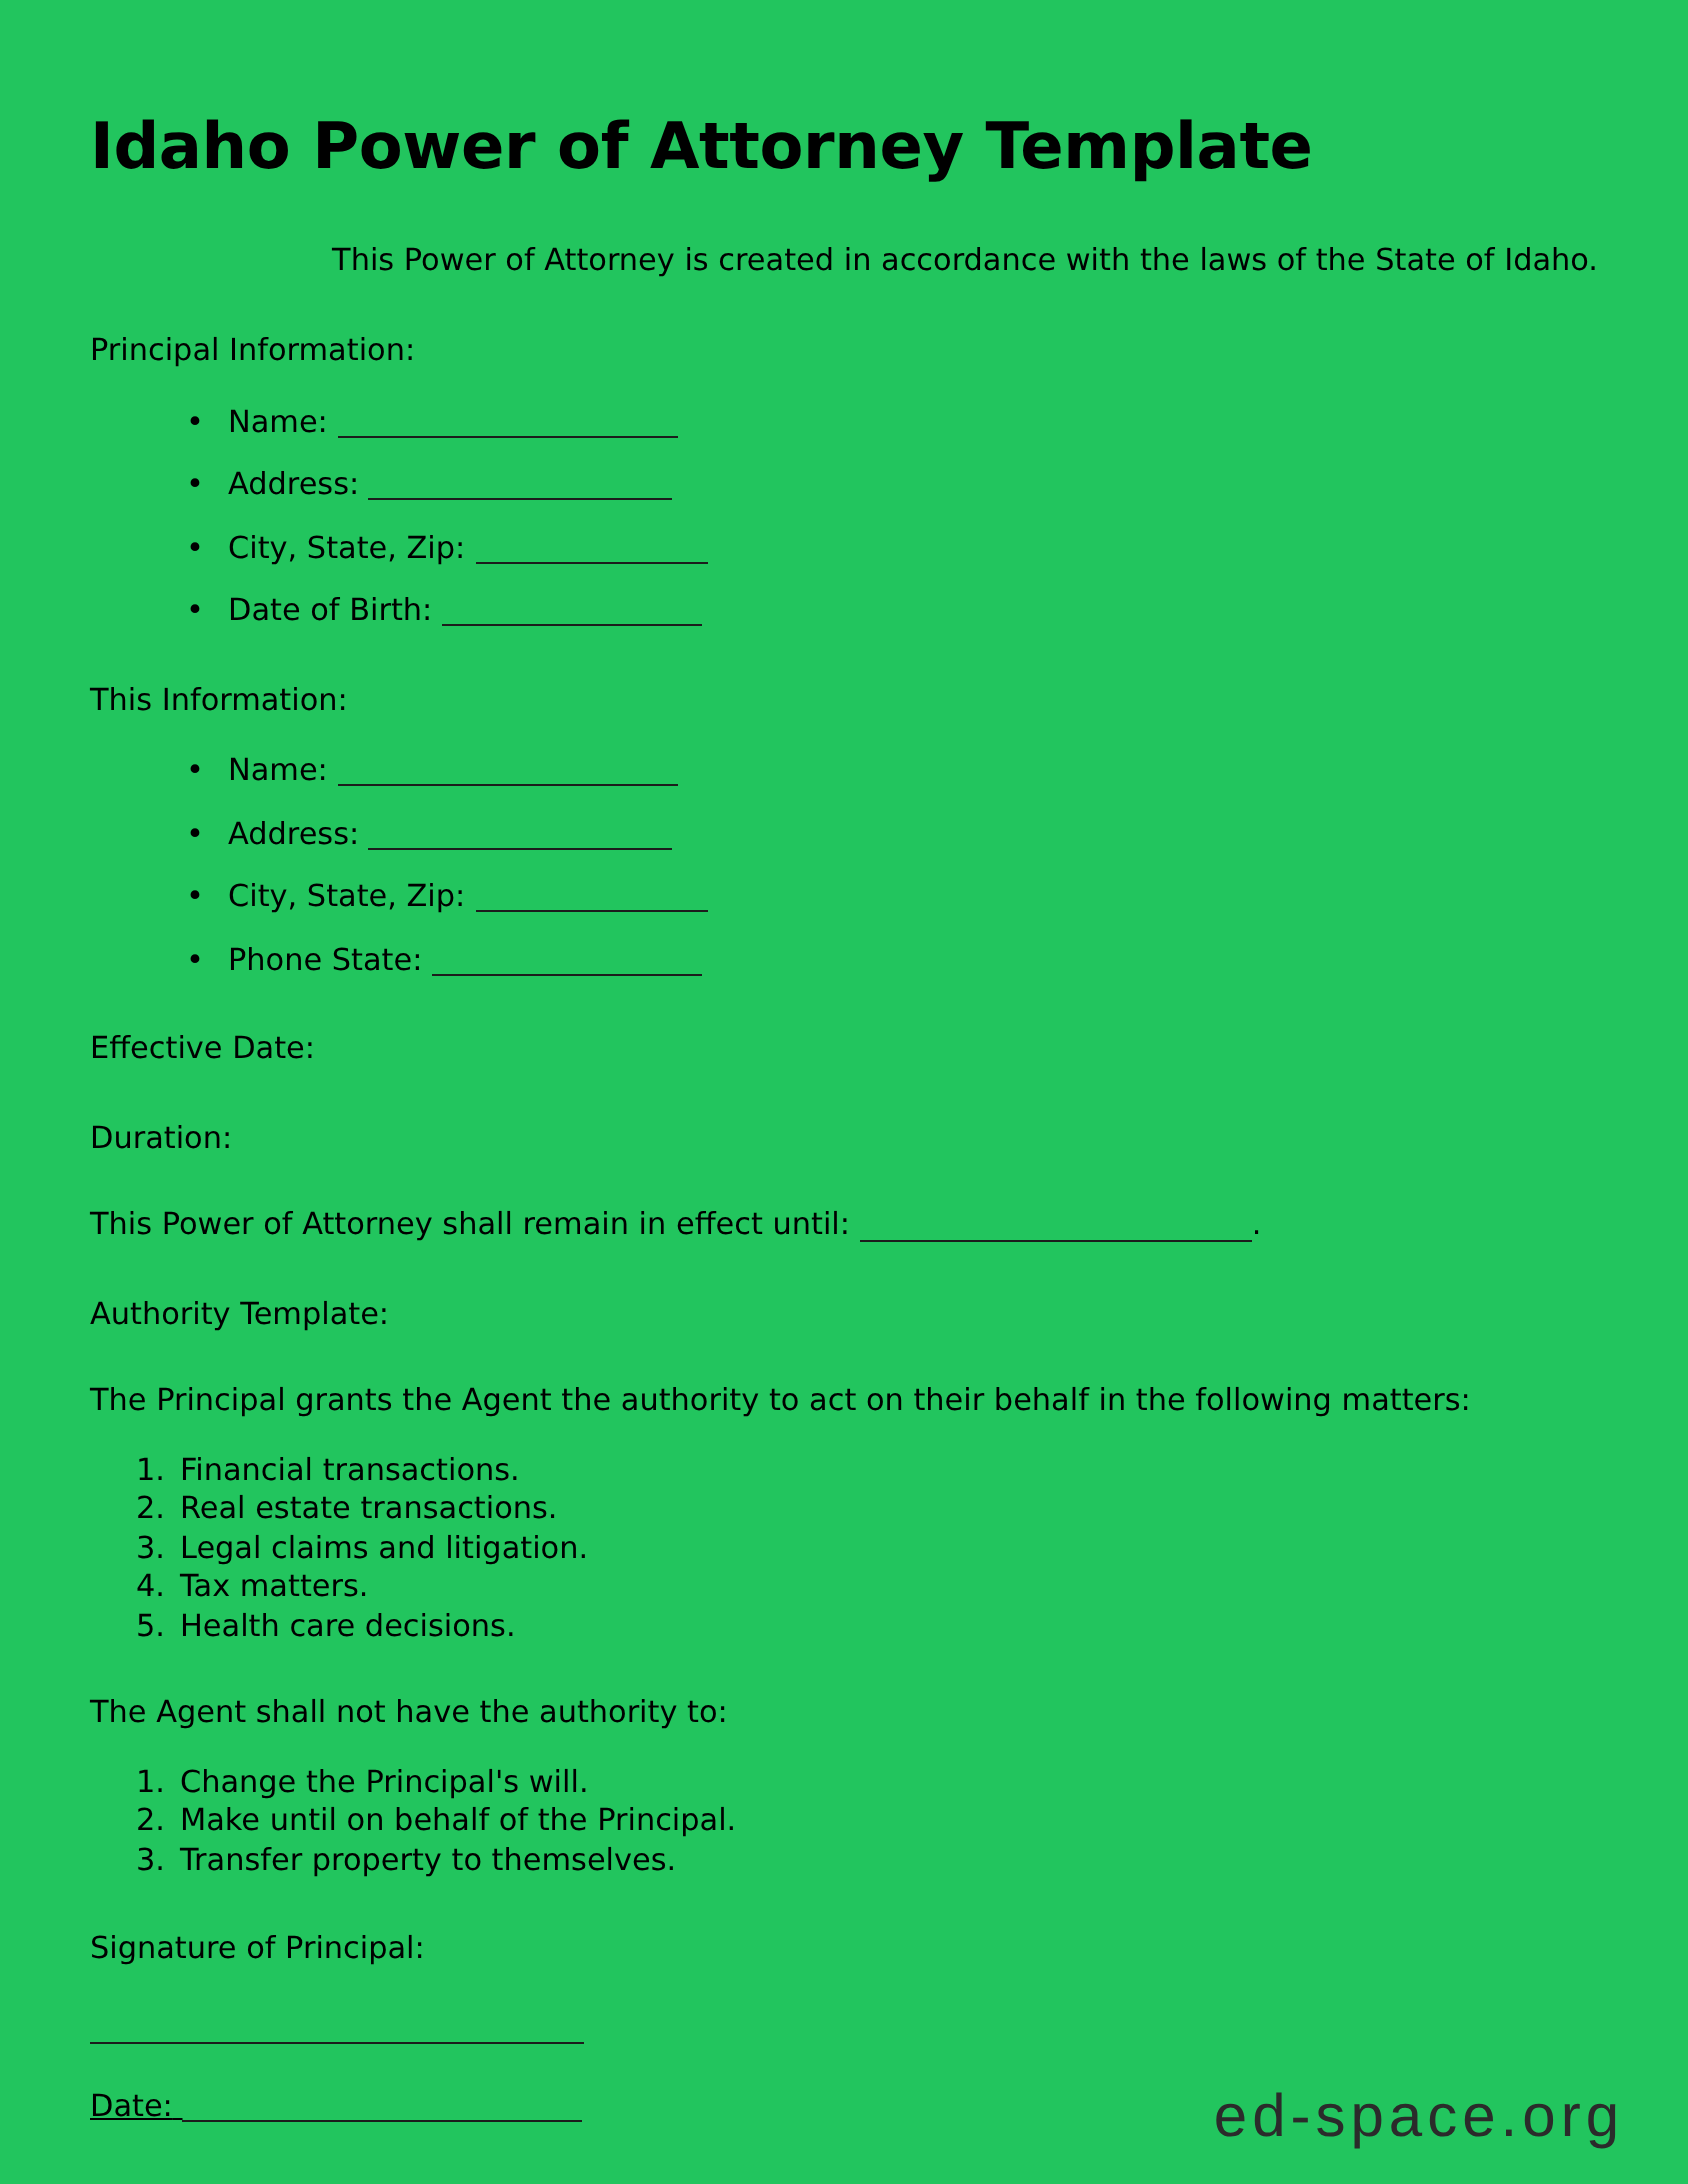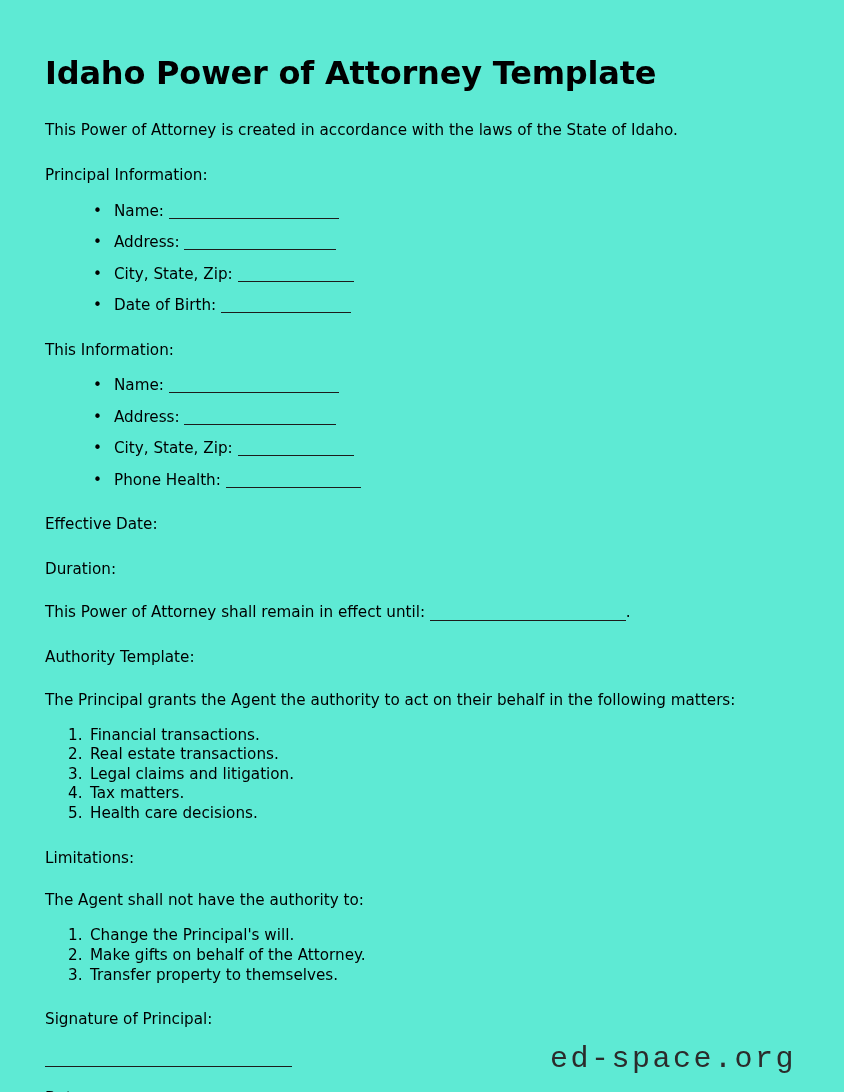--- a/index.html
+++ b/index.html
@@ -4,41 +4,42 @@
 <style>
   html, body {
     margin: 0;
     padding: 0;
     background: #ffffff;
   }
   .page {
     position: relative;
     width: 844px;
     height: 1092px;
-    background: #5eead4;
+    background: #22c55e;
     overflow: hidden;
     font-family: "DejaVu Sans", "Liberation Sans", sans-serif;
     color: #000000;
     box-sizing: border-box;
     padding: 0 45px;
   }
   .doc-title {
     font-size: 32px;
     font-weight: bold;
     letter-spacing: -0.2px;
     margin: 0;
     padding-top: 55px;
     line-height: 1.18;
     color: #000;
   }
   .intro {
     font-size: 15.2px;
     line-height: 1.45;
     margin: 26px 0 12px 0;
     color: #000;
+    text-align: right;
   }
   h2.section-heading {
     font-size: 15.2px;
     font-weight: normal;
     margin: 25px 0 0 0;
     line-height: 1.3;
     color: #000;
   }
   .para {
     font-size: 15.2px;
@@ -114,23 +115,23 @@
   .date-row {
     font-size: 15.2px;
     line-height: 1.45;
     margin: 20px 0 0 0;
     color: #000;
     text-decoration: underline;
   }
   .b-date { width: 200px; }
   .watermark {
     position: absolute;
-    right: 48px;
+    right: 32px;
     bottom: 16px;
-    font-family: Liberation Mono, monospace;
+    font-family: Liberation Sans, sans-serif;
     font-size: 30px;
     letter-spacing: 2.5px;
     color: #2b2b2b;
     white-space: nowrap;
     margin-left: 38px;
   }
 </style>
 </head>
 <body>
 
@@ -146,43 +147,42 @@
     <li><span>Address:</span> <span class="blank b-address"></span></li>
     <li><span>City, State, Zip:</span> <span class="blank b-citystate"></span></li>
     <li><span>Date of Birth:</span> <span class="blank b-dob"></span></li>
   </ul>
 
   <h2 class="section-heading">This Information:</h2>
   <ul class="field-list">
     <li><span>Name:</span> <span class="blank b-name"></span></li>
     <li><span>Address:</span> <span class="blank b-address"></span></li>
     <li><span>City, State, Zip:</span> <span class="blank b-citystate"></span></li>
-    <li><span>Phone Health:</span> <span class="blank b-phone"></span></li>
+    <li><span>Phone State:</span> <span class="blank b-phone"></span></li>
   </ul>
 
   <h2 class="section-heading">Effective Date:</h2>
 
   <h2 class="section-heading">Duration:</h2>
   <p class="para"><span>This Power of Attorney shall remain in effect until:</span> <span class="blank b-inline"></span><span>.</span></p>
 
   <h2 class="section-heading">Authority Template:</h2>
   <p class="para">The Principal grants the Agent the authority to act on their behalf in the following matters:</p>
   <ol class="num-list">
     <li>Financial transactions.</li>
     <li>Real estate transactions.</li>
     <li>Legal claims and litigation.</li>
     <li>Tax matters.</li>
     <li>Health care decisions.</li>
   </ol>
 
-  <h2 class="section-heading">Limitations:</h2>
   <p class="para">The Agent shall not have the authority to:</p>
   <ol class="num-list">
     <li>Change the Principal's will.</li>
-    <li>Make gifts on behalf of the Attorney.</li>
+    <li>Make until on behalf of the Principal.</li>
     <li>Transfer property to themselves.</li>
   </ol>
 
   <h2 class="section-heading">Signature of Principal:</h2>
   <span class="sig-line"></span>
   <p class="date-row"><span>Date:</span> <span class="blank b-date"></span></p>
 
   <div class="watermark">ed-space.org</div>
 
 </div>

